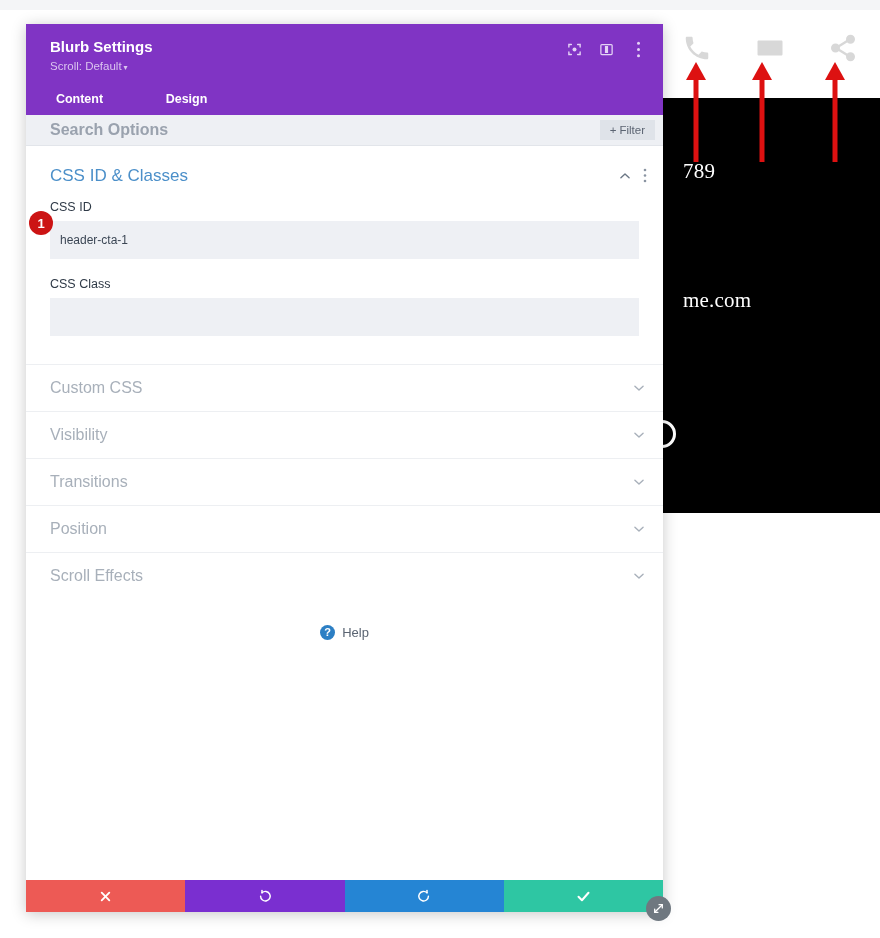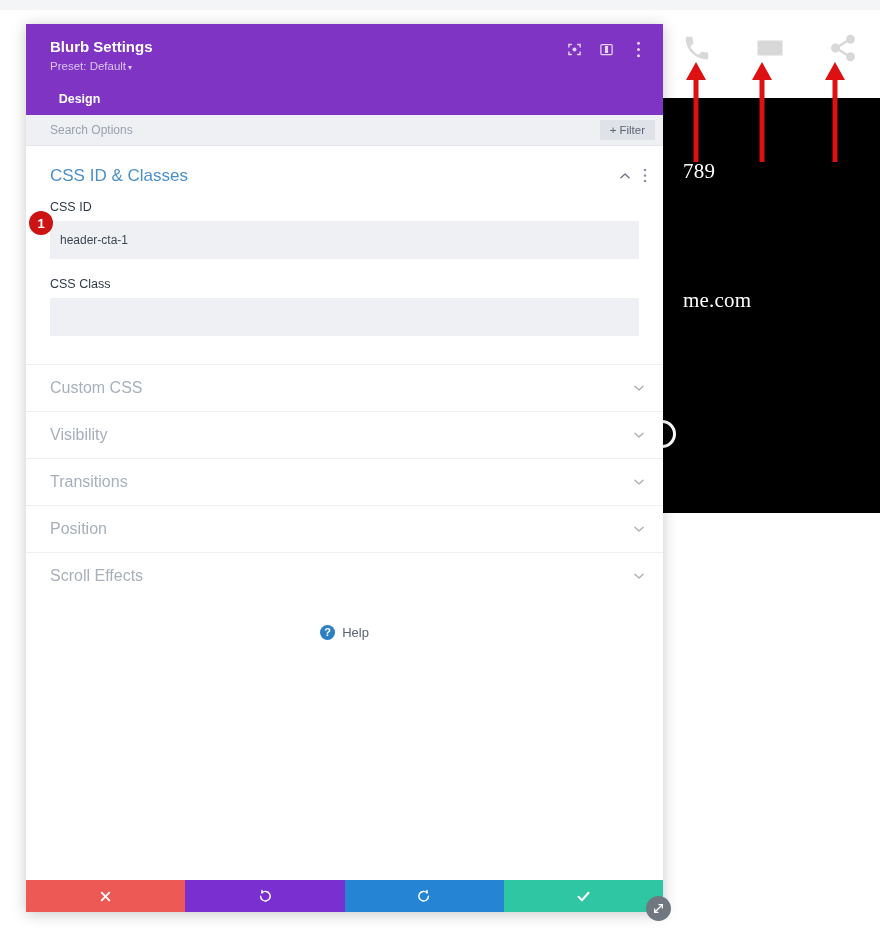--- a/index.html
+++ b/index.html
@@ -166,22 +166,23 @@
     align-items: center;
     padding: 0 8px 0 24px;
     flex: 0 0 auto;
   }
   .search-input {
     flex: 1 1 auto;
     border: none;
     outline: none;
     background: transparent;
     font-family: "Liberation Sans", sans-serif;
-    font-size: 12px;
+    font-size: 16px;
     color: #6e7785;
+    font-weight: bold;
   }
   .search-input::placeholder { color: #9aa2ae; }
   .filter-btn {
     background: #dfe3e9;
     color: #5b6472;
     font-size: 11.5px;
     padding: 4px 10px;
     border-radius: 0;
     cursor: pointer;
     white-space: nowrap;
@@ -401,21 +402,21 @@
       <polygon points="11,0 21,18 1,18" fill="#dd1111"></polygon>
     </svg>
   </div>
 
   <div class="modal">
 
     <div class="modal-header">
       <div>
         <div class="modal-title">Blurb Settings</div>
         <div class="modal-preset">
-          <span>Preset: Default</span><span class="caret">▾</span>
+          <span>Scroll: Default</span><span class="caret">▾</span>
         </div>
       </div>
       <div class="header-icons">
         <span class="hdr-icon">
           <svg width="15" height="15" viewBox="0 0 24 24" fill="none" stroke="currentColor" stroke-width="2.2" stroke-linecap="round">
             <path d="M3 8V4h4M21 8V4h-4M3 16v4h4M21 16v4h-4"></path>
             <circle cx="12" cy="12" r="3.2" fill="currentColor" stroke="none"></circle>
           </svg>
         </span>
         <span class="hdr-icon">
@@ -428,20 +429,21 @@
           <svg width="5" height="17" viewBox="0 0 5 17" fill="currentColor">
             <circle cx="2.5" cy="2.3" r="1.5"></circle>
             <circle cx="2.5" cy="8.5" r="1.5"></circle>
             <circle cx="2.5" cy="14.7" r="1.5"></circle>
           </svg>
         </span>
       </div>
     </div>
 
     <div class="tabs">
+      <div class="tab">Content</div>
       <div class="tab">Design</div>
     </div>
 
     <div class="search-row">
       <input class="search-input" type="text" placeholder="Search Options" style="">
       <div class="filter-btn">
         <span class="plus">+</span><span>Filter</span>
       </div>
     </div>
 

